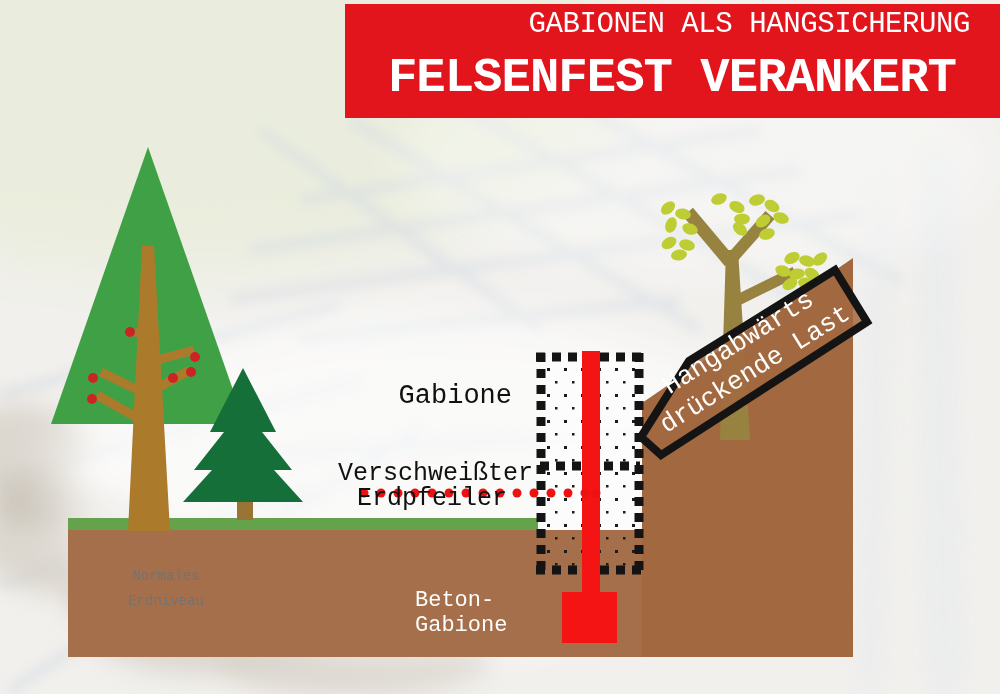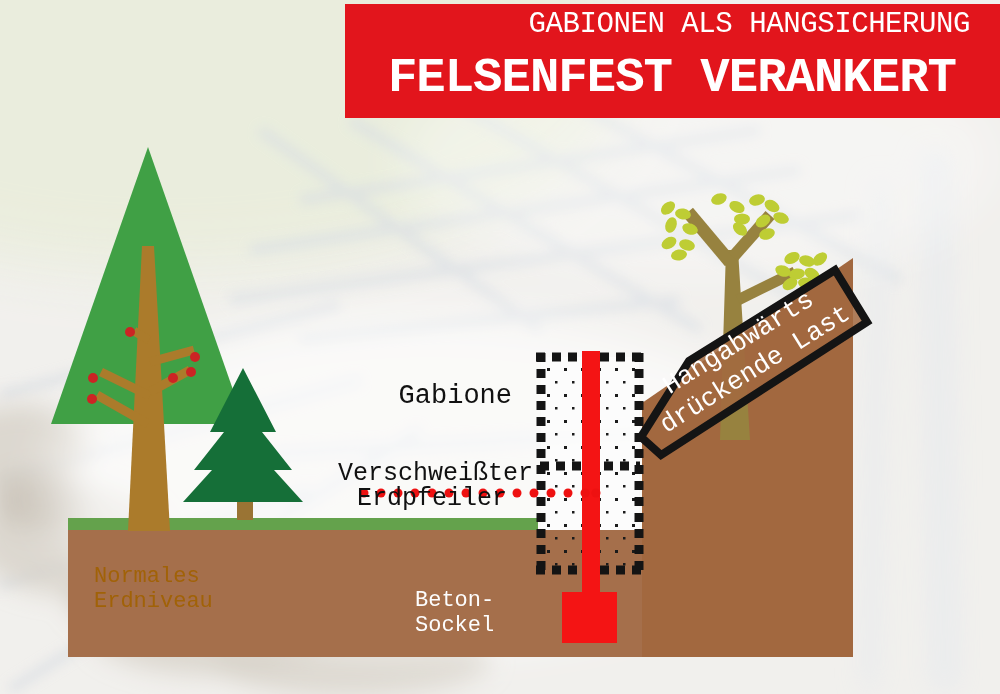--- a/index.html
+++ b/index.html
@@ -7,21 +7,21 @@
         font-family:Liberation Mono, monospace;background:#eceae6;}
   #bg,#diagram{position:absolute;left:0;top:0;}
   .label{position:absolute;white-space:pre-line;}
   #banner{position:absolute;left:345px;top:4px;width:655px;height:114px;
           background:#e2151c;color:#fff;text-align:right;padding:0;box-sizing:border-box;}
   #banner .l1{margin:4px 30px 0 0;font-size:30px;letter-spacing:-0.5px;line-height:32px;
               transform:scaleX(.97);transform-origin:right center;}
   #banner .l2{margin:16px 44px 0 0;font-size:49px;font-weight:bold;letter-spacing:-1px;line-height:44px;}
   #lbl-gabione{left:378px;top:353px;width:134px;text-align:right;font-size:27px;color:#111;margin-top:28px;}
   #lbl-erdpfeiler{left:338px;top:442px;width:188px;text-align:center;font-size:25px;line-height:25px;color:#111;margin-top:19px;}
-  #lbl-erdniveau{left:94px;top:564px;width:144px;font-size:22px;line-height:25px;color:#a16207;}
+  #lbl-erdniveau{left:94px;top:564px;width:144px;text-align:center;font-size:14px;line-height:25px;color:#737373;}
   #lbl-sockel{left:415px;top:588px;width:130px;text-align:left;font-size:22px;line-height:25px;color:#fdfdfd;}
   #lbl-last{left:633px;top:324px;width:240px;height:84px;text-align:center;font-size:26px;line-height:31px;
             color:#fff;transform:rotate(-32deg);}
 </style>
 </head>
 <body>
 
 <div id="page">
 
   <svg id="bg" width="1000" height="694" viewBox="0 0 1000 694" aria-hidden="true">
@@ -188,16 +188,16 @@
     <div class="l1">GABIONEN ALS HANGSICHERUNG</div>
     <div class="l2">FELSENFEST VERANKERT</div>
   </div>
 
   <div id="lbl-gabione" class="label">Gabione</div>
   <div id="lbl-erdpfeiler" class="label">Verschweißter
 Erdpfeiler</div>
   <div id="lbl-erdniveau" class="label">Normales
 Erdniveau</div>
   <div id="lbl-sockel" class="label">Beton-
-Sockel</div>
+Gabione</div>
   <div id="lbl-last" class="label">Hangabwärts
 drückende Last</div>
 </div>
 
 </body></html>

